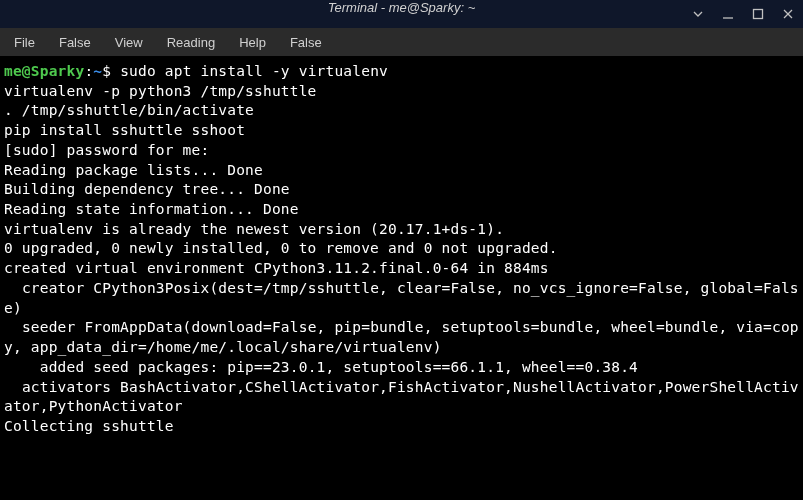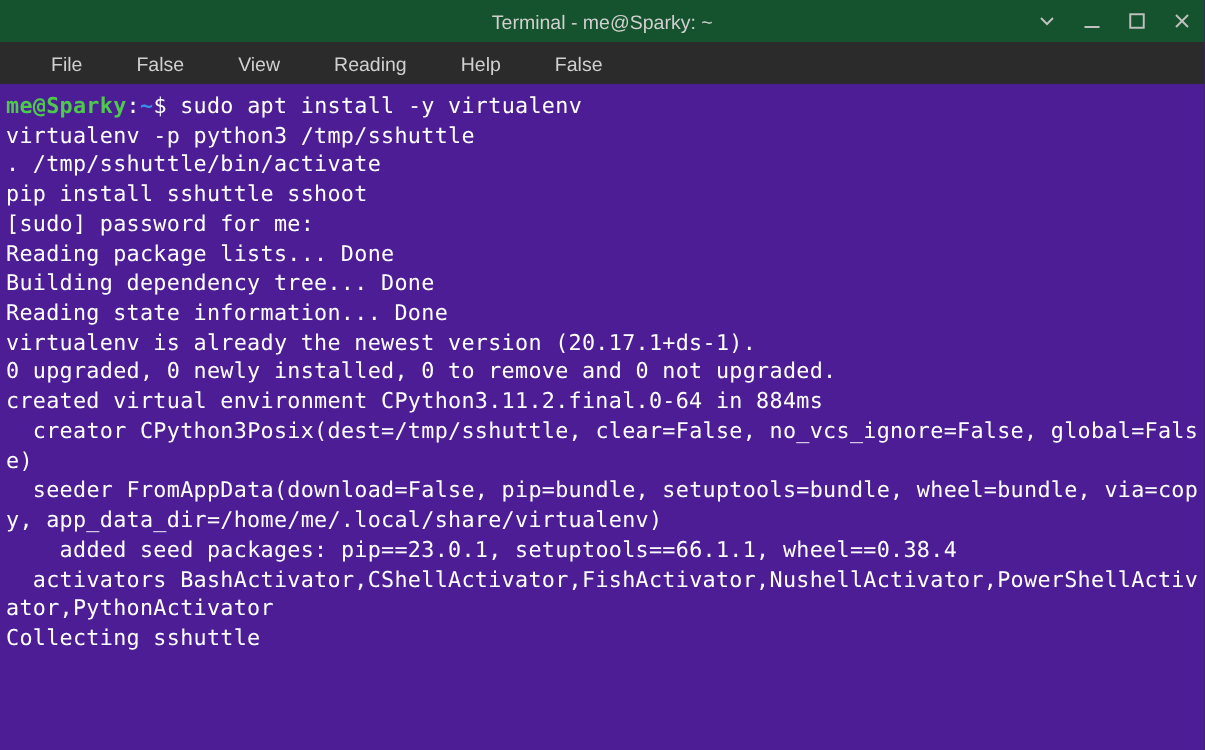--- a/index.html
+++ b/index.html
@@ -9,29 +9,29 @@
     }
     body {
       font-family: monospace;
       background: #2b2b2b;
       width: 803px;
       height: 500px;
       overflow: hidden;
       font-size: 14px;
     }
     .titlebar {
-      background: #14532d;
+      background: #0f172a;
       height: 28px;
       display: flex;
-      align-items: center;
       justify-content: center;
       position: relative;
       color: #d0d0d0;
       font-family: sans-serif;
       font-size: 13px;
+      font-style: italic;
     }
     .title-text {
       font-weight: 500;
     }
     .window-controls {
       position: absolute;
       right: 8px;
       top: 0;
       height: 28px;
       display: flex;
@@ -45,32 +45,32 @@
       align-items: center;
       justify-content: center;
       width: 14px;
       height: 14px;
     }
     .menubar {
       background: #2b2b2b;
       height: 28px;
       display: flex;
       align-items: center;
-      padding: 0 24px;
-      gap: 16px;
+      padding: 0 4px;
+      gap: 4px;
       color: #d0d0d0;
       font-family: sans-serif;
       font-size: 13px;
     }
     .menu-item {
       padding: 4px 10px;
       cursor: pointer;
     }
     .terminal-area {
-      background: #4c1d95;
+      background: #000000;
       color: #ffffff;
       padding: 6px 4px;
       font-family: "DejaVu Sans Mono", "Liberation Mono", monospace;
       font-size: 14.5px;
       line-height: 1.36;
       height: calc(500px - 56px);
       overflow: hidden;
       white-space: pre-wrap;
       word-break: break-all;
       letter-spacing: 0.2px;

